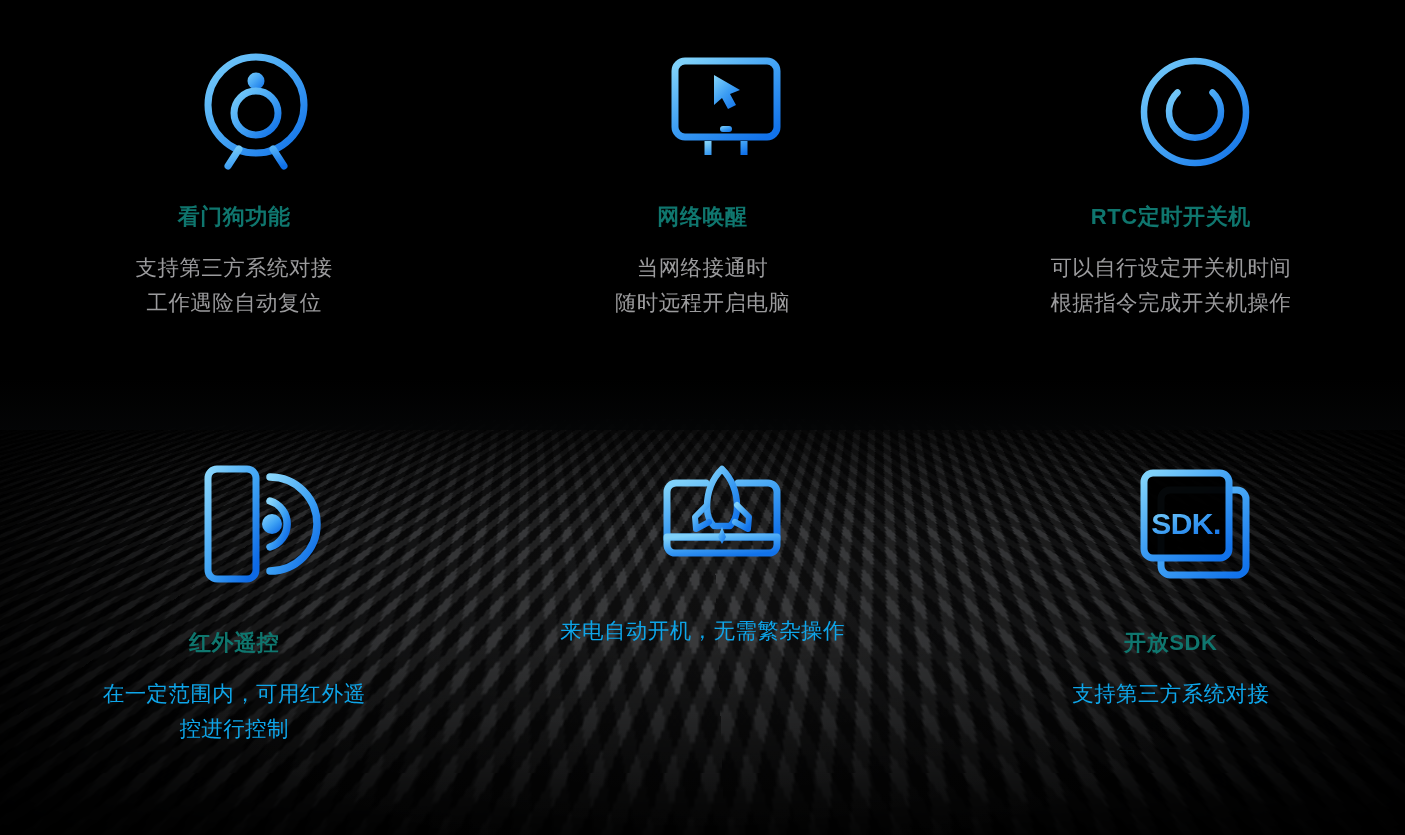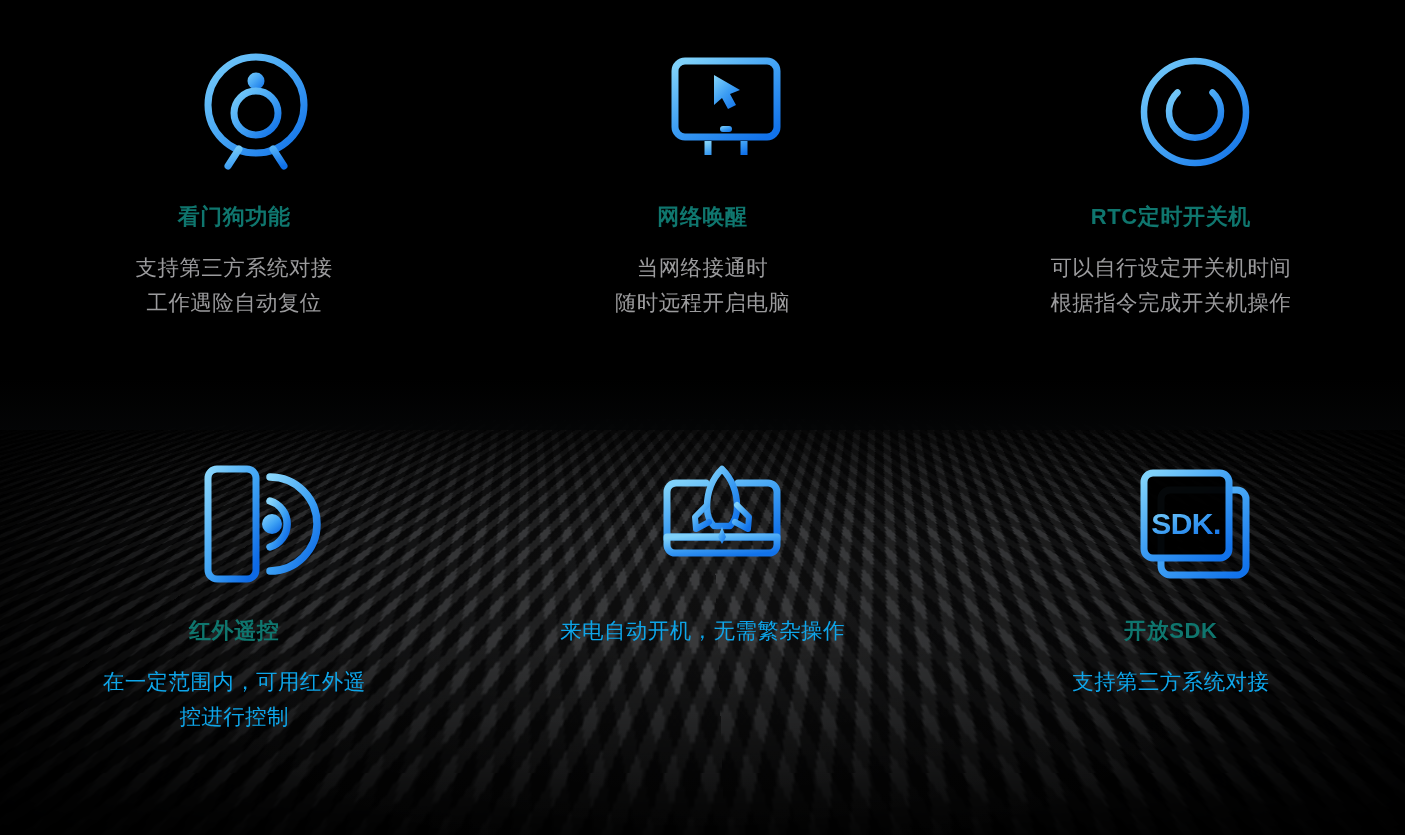--- a/index.html
+++ b/index.html
@@ -121,21 +121,21 @@
   .icon-wrap svg { display: block; overflow: visible; }
 
   .feature-title {
     margin-top: 22px;
     font-size: 22px;
     font-weight: 700;
     color: #0f766e;
     letter-spacing: 0.6px;
     line-height: 1.22;
   }
-  .cell.row2 .feature-title { margin-top: 24px; }
+  .cell.row2 .feature-title { margin-top: 36px; }
 
   .feature-desc {
     margin-top: 20px;
     font-size: 21.5px;
     font-weight: 400;
     color: #9b9b9d;
     line-height: 1.62;
     letter-spacing: 0.4px;
   }
   .feature-desc span { display: block; }

